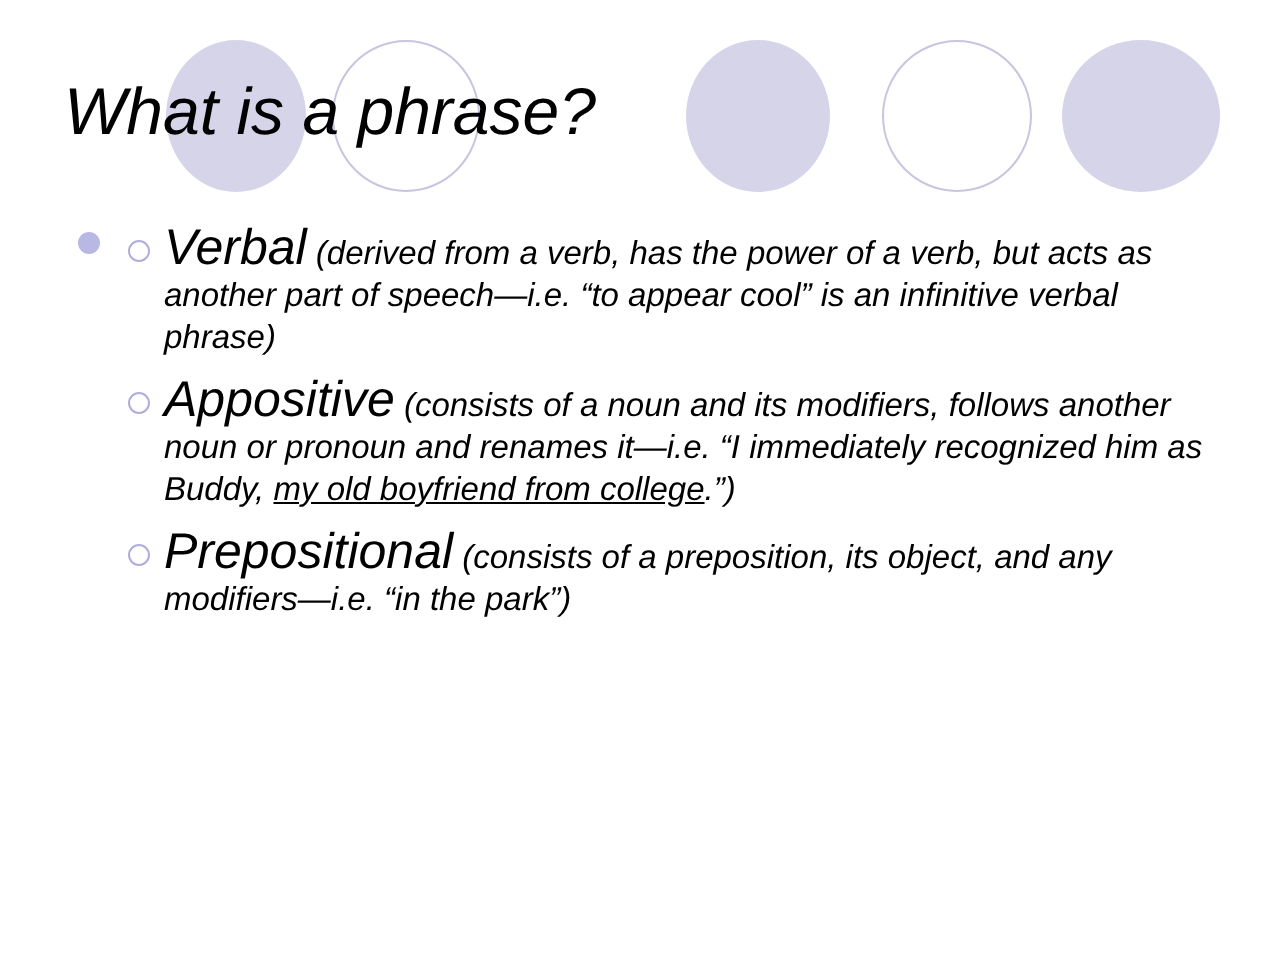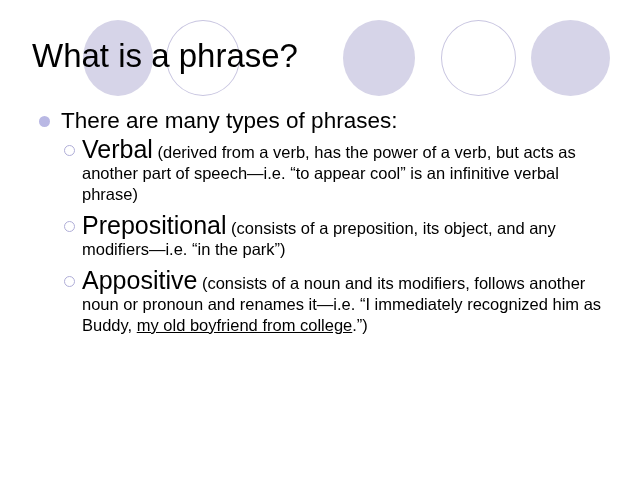--- a/index.html
+++ b/index.html
@@ -9,20 +9,21 @@
   }
   body {
     font-family: "Liberation Sans", sans-serif;
   }
   .slide {
     position: relative;
     width: 638px;
     height: 479px;
     background: #ffffff;
     overflow: hidden;
+    font-style: italic;
   }
 
   
   .deco-band {
     position: absolute;
     left: 0;
     top: 0;
     width: 638px;
     height: 100px;
     pointer-events: none;
@@ -130,35 +131,34 @@
     <div class="deco-circle filled c5"></div>
   </div>
 
   <div class="slide-title">What is a phrase?</div>
 
   <div class="body-area">
 
 
     <div class="bullet-l1">
       <span class="marker"></span>
-      <span>There are many types of phrases:</span>
     </div>
 
     <div class="sub-list">
 
       <div class="bullet-l2">
         <span class="marker"></span>
         <span class="term">Verbal</span><span class="detail"> (derived from a verb, has the power of a verb, but acts as another part of speech—i.e. “to appear cool” is  an infinitive verbal phrase)</span>
       </div>
 
       <div class="bullet-l2">
         <span class="marker"></span>
-        <span class="term">Prepositional</span><span class="detail"> (consists of a preposition, its object, and any modifiers—i.e. “in the park”)</span>
+        <span class="term">Appositive</span><span class="detail"> (consists of a noun and its modifiers, follows another noun or pronoun and renames it—i.e. “I immediately recognized him as Buddy, </span><span class="detail underlined">my old boyfriend from college</span><span class="detail">.”)</span>
       </div>
 
       <div class="bullet-l2">
         <span class="marker"></span>
-        <span class="term">Appositive</span><span class="detail"> (consists of a noun and its modifiers, follows another noun or pronoun and renames it—i.e. “I immediately recognized him as Buddy, </span><span class="detail underlined">my old boyfriend from college</span><span class="detail">.”)</span>
+        <span class="term">Prepositional</span><span class="detail"> (consists of a preposition, its object, and any modifiers—i.e. “in the park”)</span>
       </div>
 
     </div>
   </div>
 </div>
 
 </body></html>

